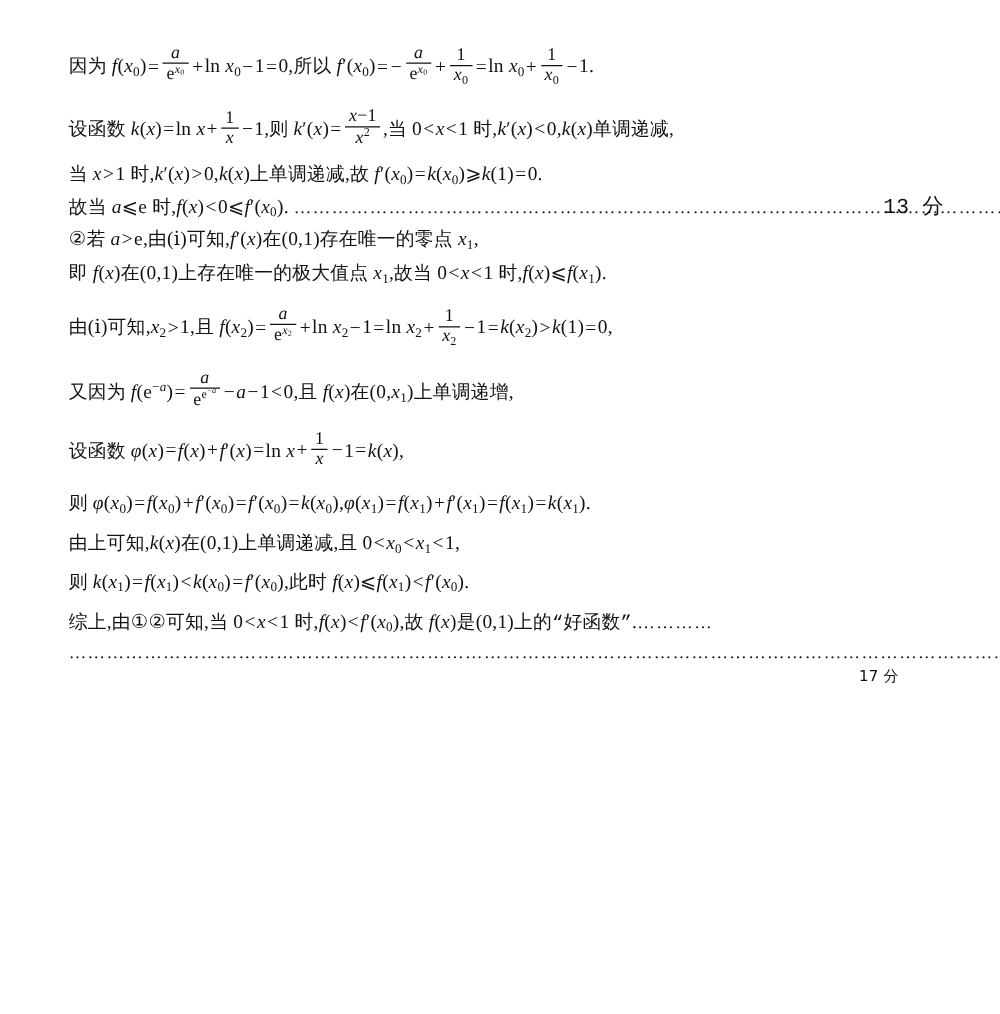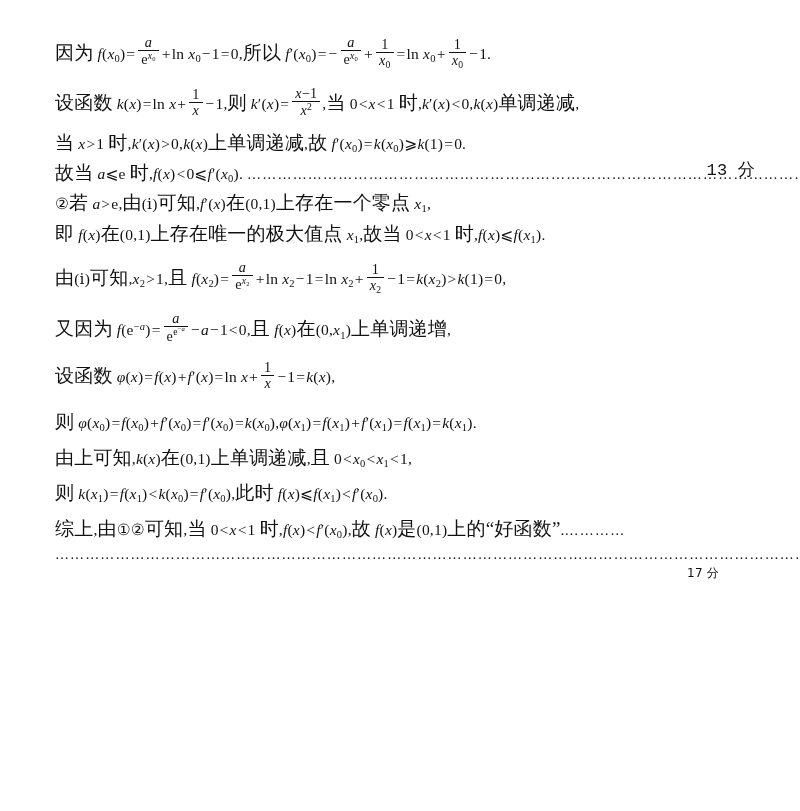--- a/index.html
+++ b/index.html
@@ -29,21 +29,21 @@
   }
   .line {
     font-size: 15.5px;
     line-height: 1.35;
     margin-bottom: 9px;
     white-space: nowrap;
     letter-spacing: 0.2px;
   }
   .line.tight { margin-bottom: 4px; }
   .line.loose { margin-bottom: 16px; }
-  .cn { font-family: Liberation Serif, serif; font-size: 19px; }
+  .cn { font-family: Liberation Mono, monospace; font-size: 15px; }
   i.v { font-family: "Liberation Serif", serif; font-style: italic; }
   .op { padding: 0 1px; }
   
   .frac {
     display: inline-block;
     vertical-align: -0.55em;
     text-align: center;
     line-height: 1.05;
     margin: 0 2px;
     position: relative;
@@ -118,21 +118,21 @@
       <i class="v">f</i>′(<i class="v">x</i><sub>0</sub>)<span class="op">=</span><i class="v">k</i>(<i class="v">x</i><sub>0</sub>)⩾<i class="v">k</i>(1)<span class="op">=</span>0.
     </div>
 
     <div class="line tight">
       <span class="score">13 分</span>
       <span class="cn">故当</span> <i class="v">a</i>⩽e <span class="cn">时</span>,<i class="v">f</i>(<i class="v">x</i>)<span class="op">&lt;</span>0⩽<i class="v">f</i>′(<i class="v">x</i><sub>0</sub>).
       <span class="dots">……………………………………………………………………………………………………………</span>
     </div>
 
     <div class="line tight">
-      ②<span class="cn">若</span> <i class="v">a</i><span class="op">&gt;</span>e,<span class="cn">由</span>(ⅰ)<span class="cn">可知</span>,<i class="v">f</i>′(<i class="v">x</i>)<span class="cn">在</span>(0,1)<span class="cn">上存在一个零点</span> <i class="v">x</i><sub>1</sub>,
+      ②<span class="cn">若</span> <i class="v">a</i><span class="op">&gt;</span>e,<span class="cn">由</span>(ⅰ)<span class="cn">可知</span>,<i class="v">f</i>′(<i class="v">x</i>)<span class="cn">在</span>(0,1)<span class="cn">存在唯一的零点</span> <i class="v">x</i><sub>1</sub>,
     </div>
 
     <div class="line loose">
       <span class="cn">即</span> <i class="v">f</i>(<i class="v">x</i>)<span class="cn">在</span>(0,1)<span class="cn">上存在唯一的极大值点</span> <i class="v">x</i><sub>1</sub>,<span class="cn">故当</span> 0<span class="op">&lt;</span><i class="v">x</i><span class="op">&lt;</span>1 <span class="cn">时</span>,<i class="v">f</i>(<i class="v">x</i>)⩽<i class="v">f</i>(<i class="v">x</i><sub>1</sub>).
     </div>
 
     <div class="line loose">
       <span class="cn">由</span>(ⅰ)<span class="cn">可知</span>,<i class="v">x</i><sub>2</sub><span class="op">&gt;</span>1,<span class="cn">且</span>
       <i class="v">f</i>(<i class="v">x</i><sub>2</sub>)<span class="op">=</span><span class="frac"><span class="num"><i class="v">a</i></span><span class="den">e<sup><i class="v">x</i><sub>2</sub></sup></span></span><span class="op">+</span>ln <i class="v">x</i><sub>2</sub><span class="op">−</span>1<span class="op">=</span>ln <i class="v">x</i><sub>2</sub><span class="op">+</span><span class="frac"><span class="num">1</span><span class="den"><i class="v">x</i><sub>2</sub></span></span><span class="op">−</span>1<span class="op">=</span><i class="v">k</i>(<i class="v">x</i><sub>2</sub>)<span class="op">&gt;</span><i class="v">k</i>(1)<span class="op">=</span>0,
     </div>

